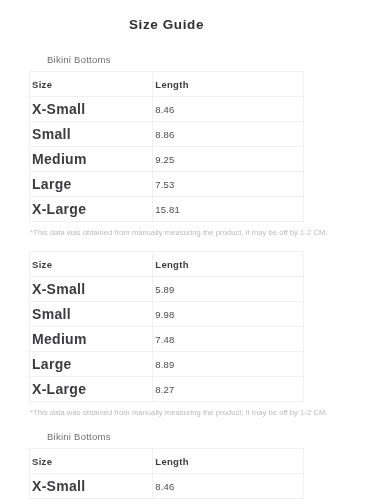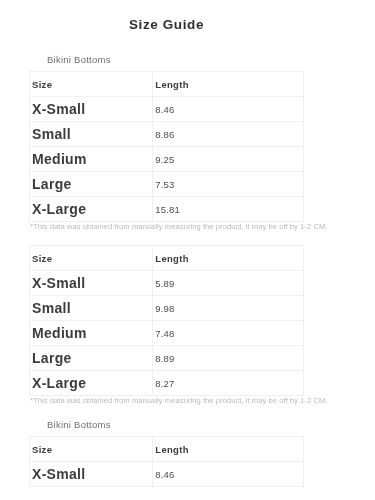--- a/index.html
+++ b/index.html
@@ -78,20 +78,21 @@
     font-size: 9.5px;
     font-weight: normal;
     color: #4a4c4f;
     letter-spacing: 0.2px;
   }
   .footnote {
     font-size: 7.6px;
     font-weight: normal;
     color: #b9babc;
     letter-spacing: 0.05px;
+    margin-top: 6px;
     padding-left: 1px;
     white-space: nowrap;
   }
 </style>
 </head>
 <body>
 
 <div class="page">
 
   <h1 class="page-title">Size Guide</h1>

